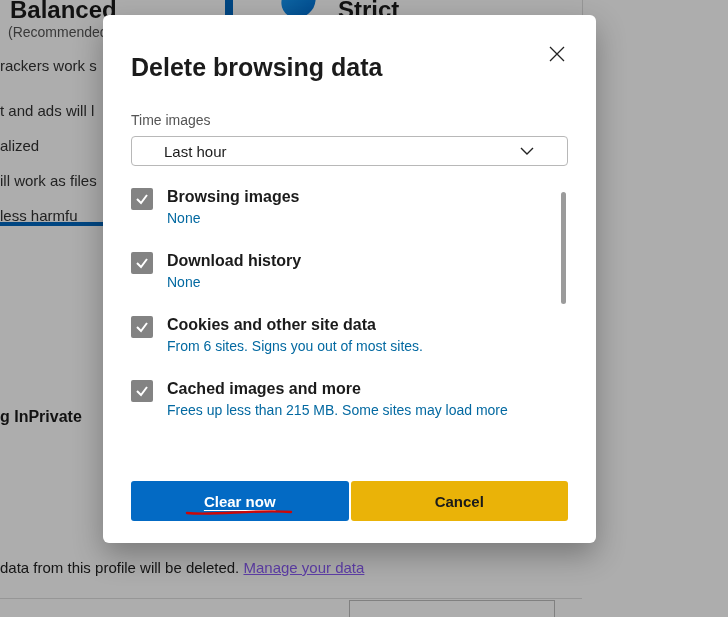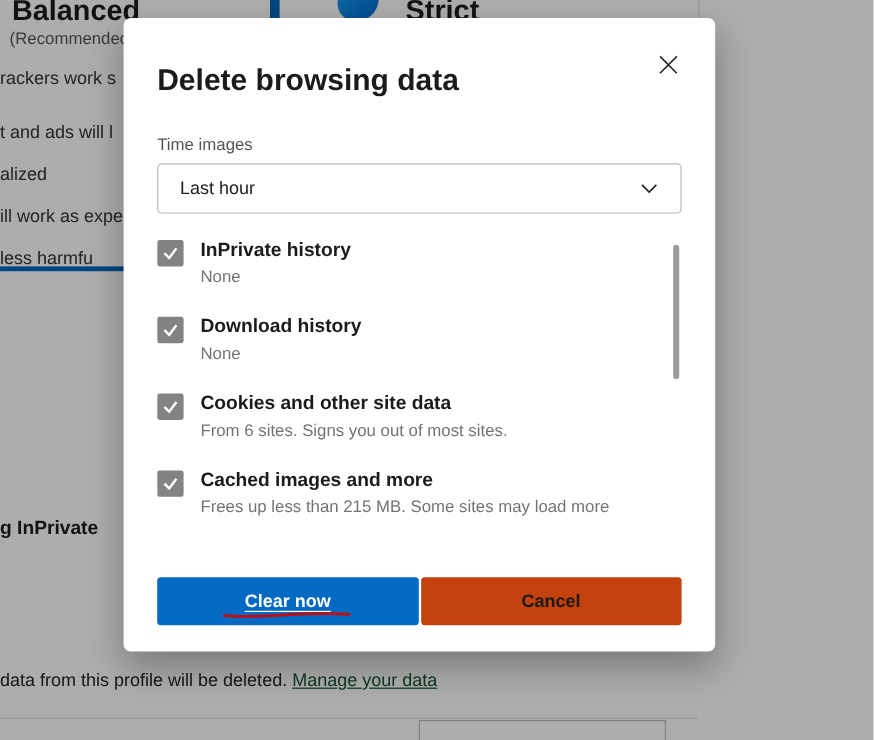--- a/index.html
+++ b/index.html
@@ -50,28 +50,28 @@
       background: linear-gradient(135deg,#1ea7fd,#006dd1);
       border-radius: 0 0 18px 18px;
       transform: skewX(-6deg);
     }
     .bg-text-block {
       position:absolute; left:0; top:52px;
       font-size:15px; color:#333; line-height:1.8;
     }
     .bg-text-block p { margin-bottom:8px; }
     .bg-inprivate {
-      position:absolute; left:0; top:432px;
+      position:absolute; left:0; top:408px;
       font-size:16px; font-weight:600;
     }
     .bg-bottom-text {
       position:absolute; left:0; top:559px;
       font-size:15px; color:#222;
     }
-    .bg-bottom-text a { color:#14532d; text-decoration: underline; }
+    .bg-bottom-text a { color:#8b5cf6; text-decoration: underline; }
     .bg-bottom-box {
       position:absolute; left:349px; top:600px;
       width:206px; height:34px;
       border:1px solid #bdbdbd;
     }
     .bg-right-border {
       position:absolute; top:-20px; right:145px;
       width:1px; height:560px; background:#ddd;
     }
     .bg-bottom-border {
@@ -105,24 +105,24 @@
       font-weight: 600;
       margin-bottom: 30px;
     }
     .field-label {
       font-size: 14px;
       color: #555;
       margin-bottom: 8px;
     }
     .select {
       width: 100%;
-      height: 42px;
+      height: 30px;
       border: 1px solid #b8b8b8;
       border-radius: 4px;
-      padding: 0 18px;
+      padding: 0 32px;
       display: flex;
       align-items: center;
       justify-content: space-between;
       font-size: 15px;
       cursor: pointer;
       margin-bottom: 22px;
     }
     .list-area {
       position: relative;
       flex: 1;
@@ -153,21 +153,21 @@
       cursor: pointer;
     }
     .item-text { padding-top: 0px; }
     .item-title {
       font-size: 16px;
       font-weight: 600;
       color: #1b1b1b;
     }
     .item-sub {
       font-size: 14px;
-      color: #737373;
+      color: #0369a1;
       margin-top: 4px;
       max-width: 380px;
     }
     .button-row {
       display: flex;
       gap: 2px;
     }
     .btn {
       flex: 1;
       height: 40px;
@@ -178,21 +178,21 @@
       font-weight: 600;
       display:flex;align-items:center;justify-content:center;
       position:relative;
     }
     .btn.primary {
       background: #036ac4;
       color: #fff;
     }
     .btn.primary span { text-decoration: underline; text-underline-offset: 3px; }
     .btn.secondary {
-      background: #c2410c;
+      background: #eab308;
       color: #1b1b1b;
     }
     .hand-underline {
       position:absolute;
       left:54px; bottom:4px;
       width:108px; height:10px;
       pointer-events:none;
     }
   </style>
 </head>
@@ -202,21 +202,21 @@
   <div class="bg-title">Balanced</div>
   <div class="bg-rec">(Recommended</div>
   <div class="bg-strict">Strict</div>
   <div class="bg-blue-box"></div>
   <div class="bg-blue-curve"></div>
 
   <div class="bg-text-block">
     <p>rackers work s</p>
     <p style="margin-top:18px">t and ads will l</p>
     <p>alized</p>
-    <p>ill work as expe</p>
+    <p>ill work as files</p>
     <p>less harmfu</p>
   </div>
   <div class="bg-blue-divider"></div>
 
   <div class="bg-inprivate">g InPrivate</div>
 
   <div class="bg-bottom-text">
     <span>data from this profile will be deleted. </span><a href="#">Manage your data</a>
   </div>
 
@@ -245,21 +245,21 @@
   </div>
 
   <div class="list-area">
     <div class="item">
       <div class="checkbox">
         <svg width="14" height="14" viewBox="0 0 14 14">
             <path d="M2 7 L6 11 L12 3" stroke="#fff" stroke-width="2" fill="none"></path>
           </svg>
       </div>
       <div class="item-text">
-        <div class="item-title">InPrivate history</div>
+        <div class="item-title">Browsing images</div>
         <div class="item-sub">None</div>
       </div>
     </div>
 
     <div class="item">
       <div class="checkbox">
         <svg width="14" height="14" viewBox="0 0 14 14">
             <path d="M2 7 L6 11 L12 3" stroke="#fff" stroke-width="2" fill="none"></path>
           </svg>
       </div>

